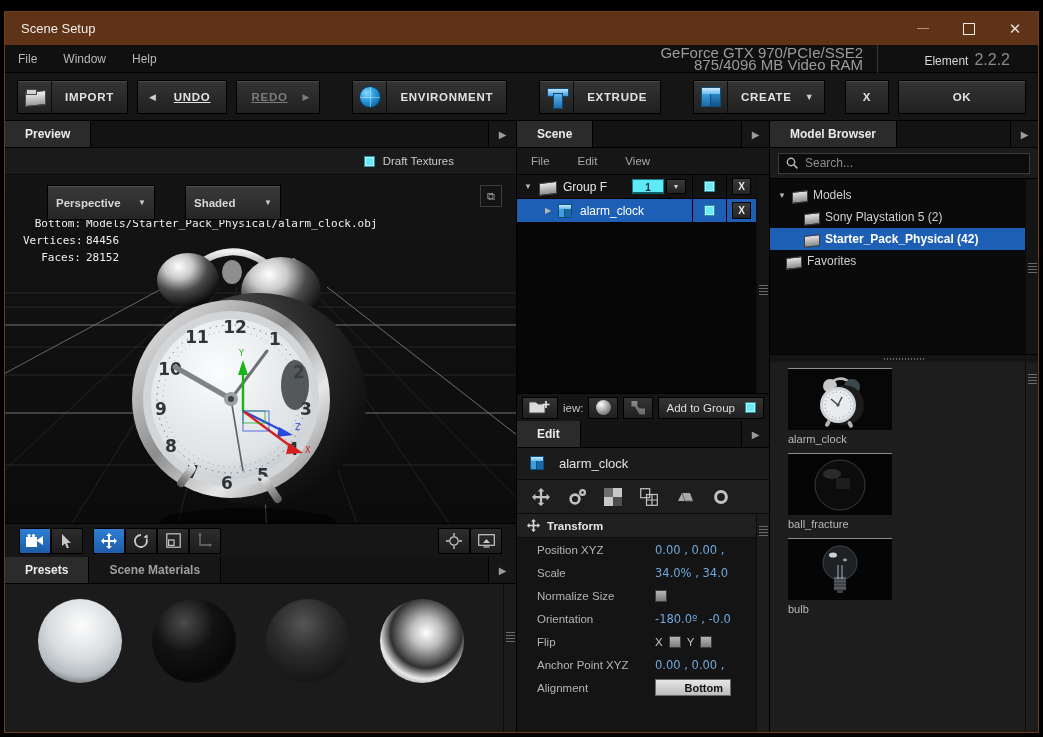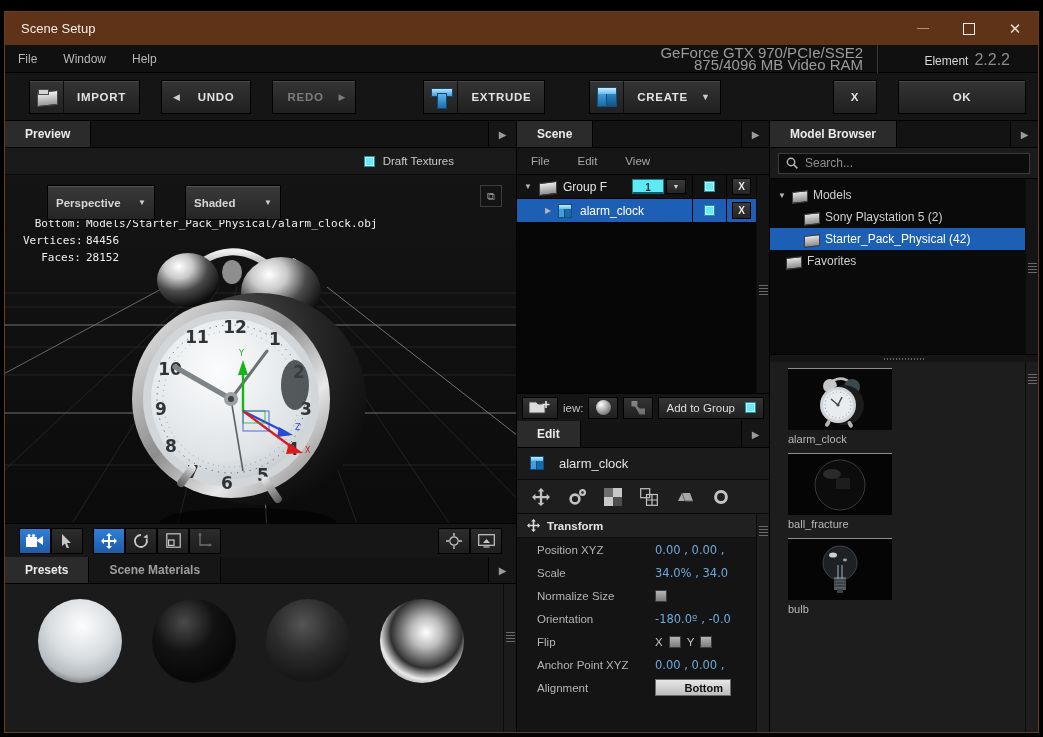--- a/index.html
+++ b/index.html
@@ -40,30 +40,29 @@
   .brand .ver { color:#8b8b8b; margin-left:6px; font-size:16px; }
   
   .toolbar {
     height:48px; background:#151515; display:flex; align-items:center; flex:none;
     padding:0 12px; gap:9px; border-bottom:1px solid #000;
   }
   .tbtn {
     height:34px; background:linear-gradient(#343434,#202020);
     border:1px solid #000; display:flex; align-items:center;
     box-shadow:inset 0 1px 0 #4a4a4a;
-    margin-left:12px;
   }
   .tbtn .ic {
     width:34px; height:32px; display:flex; align-items:center; justify-content:center;
     border-right:1px solid #0c0c0c;
   }
   .tbtn .lbl {
     padding:0 13px; font-size:11.5px; font-weight:bold; letter-spacing:.7px; color:#e2e2e2;
   }
-  .tbtn.plain .lbl { padding:0 15px; }
+  .tbtn.plain .lbl { padding:0 15px;text-decoration:underline; }
   .tbtn.dim .lbl { color:#7c7c7c; }
   .tbtn .arr { font-size:9px; color:#cfcfcf; padding-right:10px; }
   .tbtn .arrl { font-size:9px; color:#cfcfcf; padding-left:11px; padding-right:3px; }
   .tbtn .arrd { color:#7c7c7c; }
   .tspacer { flex:1; }
   .tbtn.sq34 { width:44px; justify-content:center; }
   .tbtn.ok { width:128px; justify-content:center; }
   
   .i-folder { width:20px; height:16px; position:relative; }
   .i-folder:before{content:"";position:absolute;left:0;top:2px;width:19px;height:13px;
@@ -215,21 +214,21 @@
   .mb-search { height:31px; background:#1b1b1b; display:flex; align-items:center; flex:none;
                padding:0 8px; border-bottom:1px solid #000;}
   .searchbox { flex:1; height:21px; background:#0c0c0c; border:1px solid #3a3a3a;
                display:flex; align-items:center; gap:7px; padding:0 7px; }
   .searchbox .ph { font-size:12px; color:#8d8d8d; }
   .mb-tree { height:176px; background:#0a0a0a; flex:none; display:flex; border-bottom:1px solid #000;}
   .mb-rows { flex:1; padding-top:5px; }
   .mrow { height:22px; display:flex; align-items:center; gap:6px; }
   .mrow.sel { background:#1c5fb5; }
   .mrow .lb { font-size:12px; color:#cfcfcf; }
-  .mrow.sel .lb { color:#fff; font-weight:normal; }
+  .mrow.sel .lb { color:#fff; font-weight:bold; }
   .mfold { width:15px; height:12px; position:relative; }
   .mfold:before{content:"";position:absolute;left:0;top:2px;width:14px;height:10px;
     background:linear-gradient(#e4e4e4,#8c8c8c);border:1px solid #3d3d3d;transform:skewY(-7deg);}
   .mb-thumbs { flex:1; background:#1d1d1d; display:flex; overflow:hidden; }
   .thumbcol { flex:1; padding:6px 0 0 18px; }
   .thumb { width:104px; margin-bottom:8px; }
   .thumb .img { width:104px; height:62px; background:#050505; border-top:1px solid #8d8d8d;
                 position:relative; overflow:hidden; }
   .thumb .cap { font-size:11px; color:#b8b8b8; margin-top:3px; }
   .msplit { height:7px; background:#151515; flex:none; display:flex;
@@ -277,20 +276,26 @@
     </div>
     <div class="tbtn plain">
       <div class="arrl">◀</div>
       <div class="lbl">UNDO</div>
     </div>
     <div class="tbtn plain dim">
       <div class="lbl">REDO</div>
       <div class="arr arrd">▶</div>
     </div>
     <div style="width:14px"></div>
+    <div class="tbtn">
+      <div class="ic">
+          <div class="i-globe"></div>
+        </div>
+      <div class="lbl">ENVIRONMENT</div>
+    </div>
     <div style="width:14px"></div>
     <div class="tbtn">
       <div class="ic">
           <div class="i-extr"></div>
         </div>
       <div class="lbl">EXTRUDE</div>
     </div>
     <div style="width:14px"></div>
     <div class="tbtn">
       <div class="ic">

